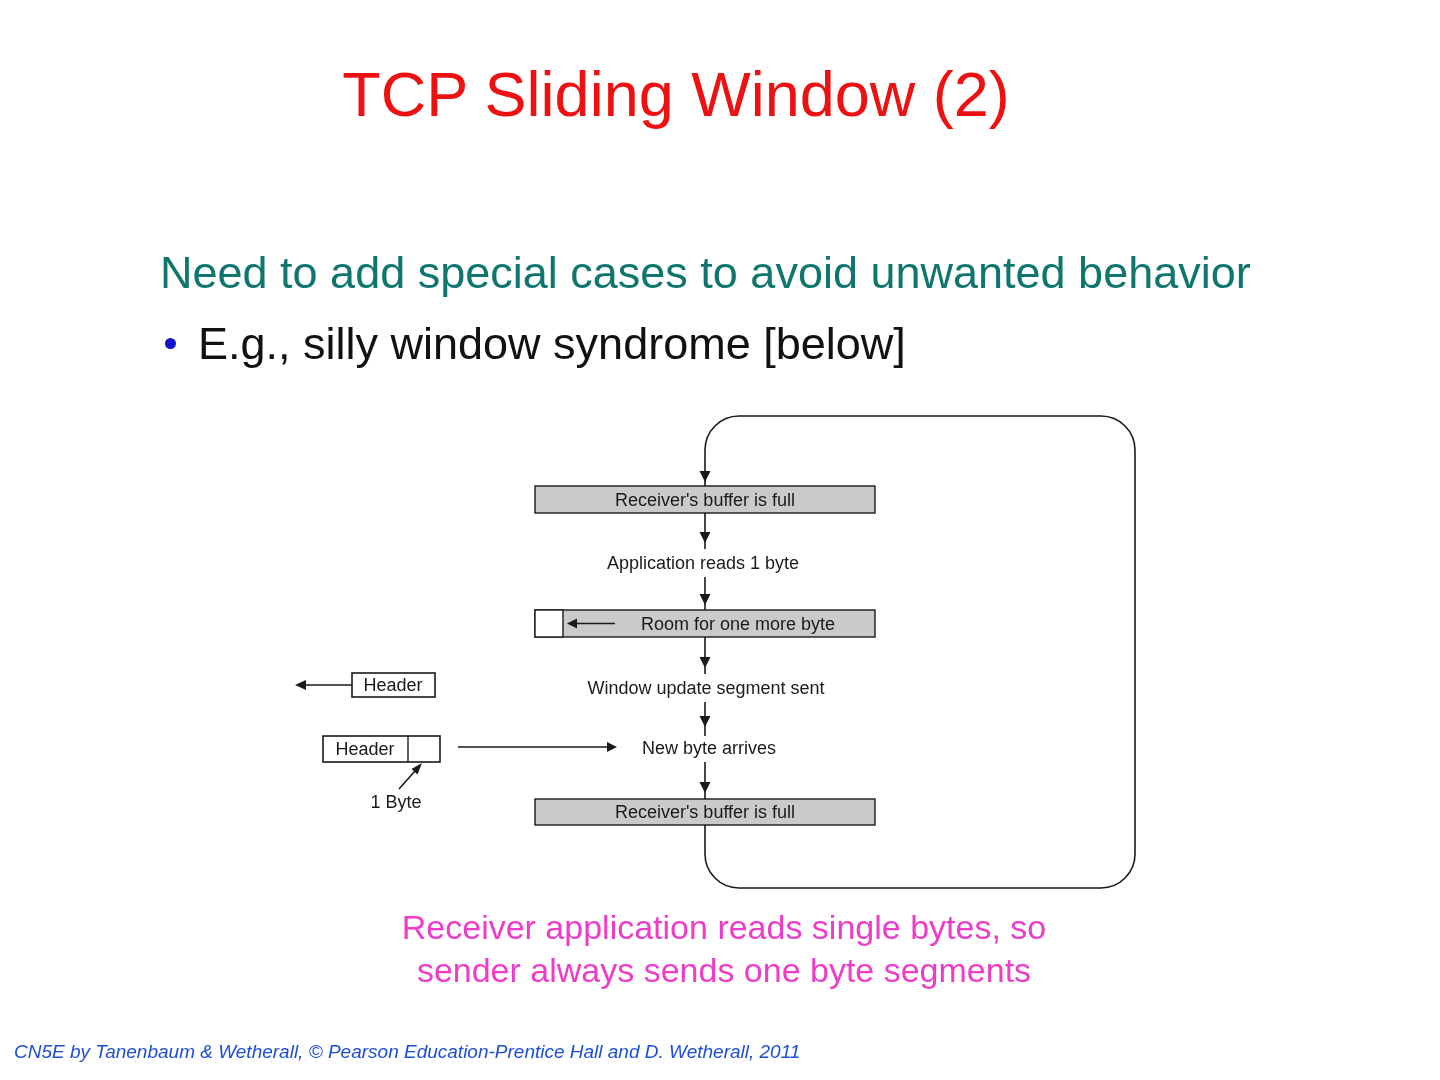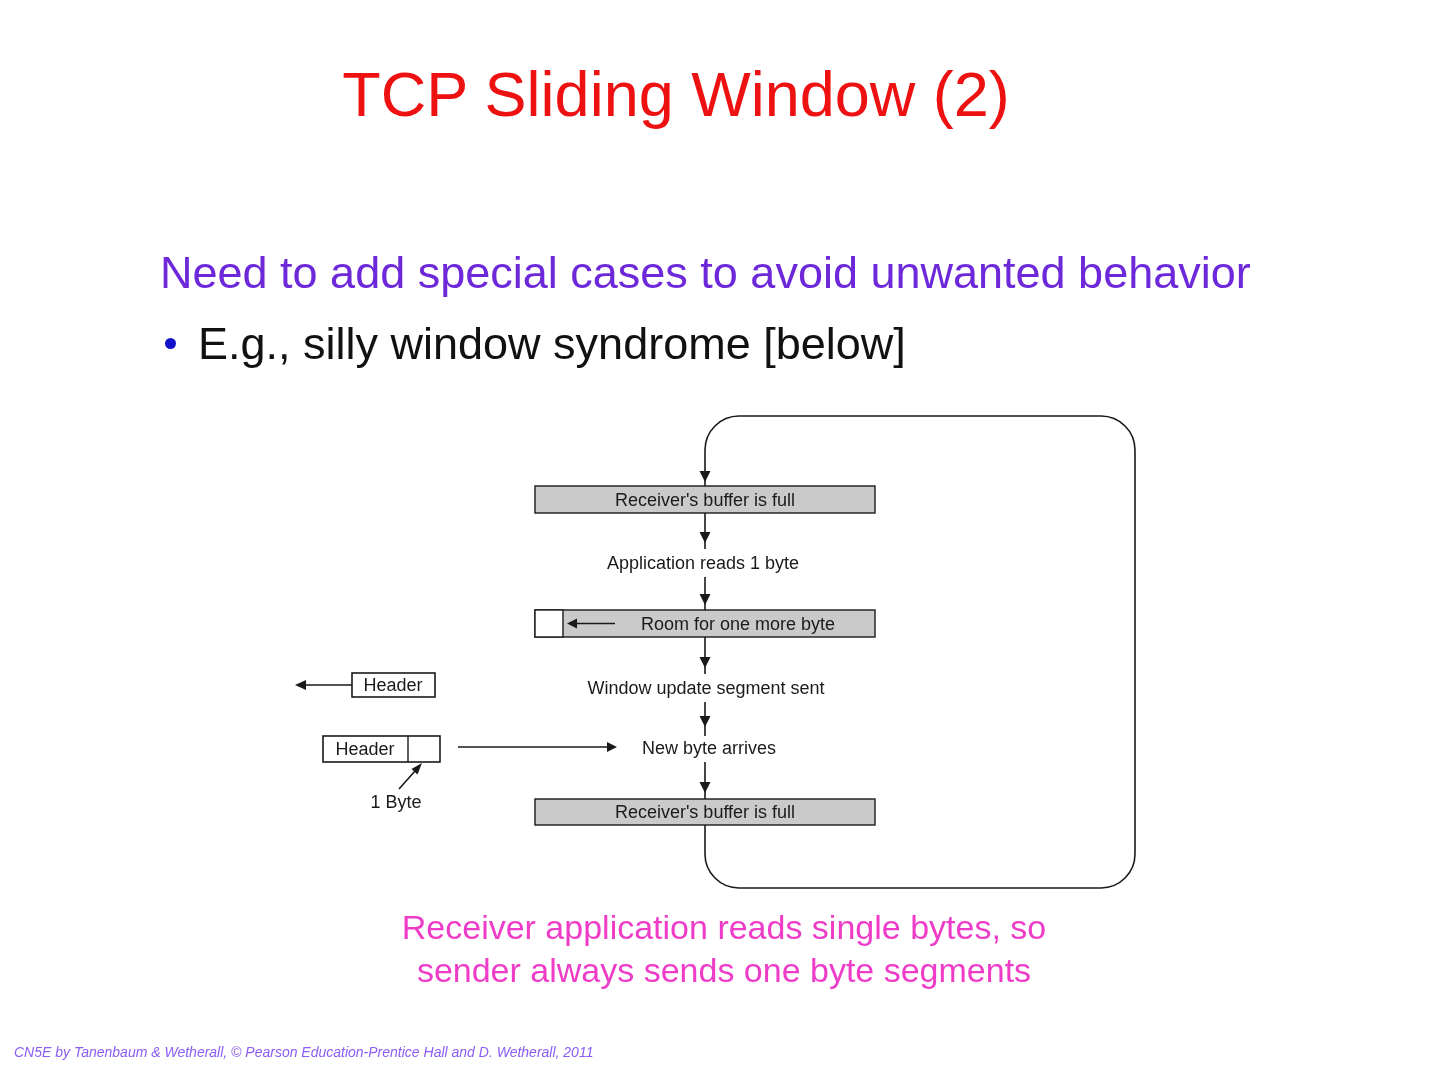--- a/index.html
+++ b/index.html
@@ -7,39 +7,39 @@
     width:1440px;height:1080px;position:relative;background:#ffffff;
     font-family:"Liberation Sans","DejaVu Sans",sans-serif;overflow:hidden;
   }
   .title{
     position:absolute;top:58px;left:0;width:1352px;text-align:center;
     font-size:63px;line-height:72px;color:#ee1111;font-weight:400;
     letter-spacing:0px;
   }
   .body-line1{
     position:absolute;left:160px;top:250px;font-size:45px;line-height:45px;
-    color:#6d28d9;white-space:nowrap;
+    color:#0f766e;white-space:nowrap;
   }
   .bullet-row{
     position:absolute;left:160px;top:321px;font-size:45px;line-height:45px;
     color:#111111;white-space:nowrap;
   }
   .bullet-dot{
     position:absolute;left:5px;top:17px;width:11px;height:11px;border-radius:50%;
     background:#1111cc;
   }
   .bullet-text{margin-left:38px;display:inline-block;}
   .diagram-svg{position:absolute;left:0;top:0;}
   .caption{
     position:absolute;left:0;top:906px;width:1448px;text-align:center;
     font-size:34px;line-height:43px;color:#ee3cc8;
   }
   .footer{
-    position:absolute;left:14px;top:1041px;font-size:14px;line-height:22px;
-    color:#8b5cf6;font-style:italic;white-space:nowrap;
+    position:absolute;left:14px;top:1041px;font-size:19px;line-height:22px;
+    color:#1d4ed8;font-style:italic;white-space:nowrap;
   }
   svg text{
     font-family:"Liberation Sans","DejaVu Sans",sans-serif;
     font-size:18px;fill:#1a1a1a;
   }
 </style>
 </head>
 <body>
 
 <div class="title">TCP Sliding Window (2)</div>

